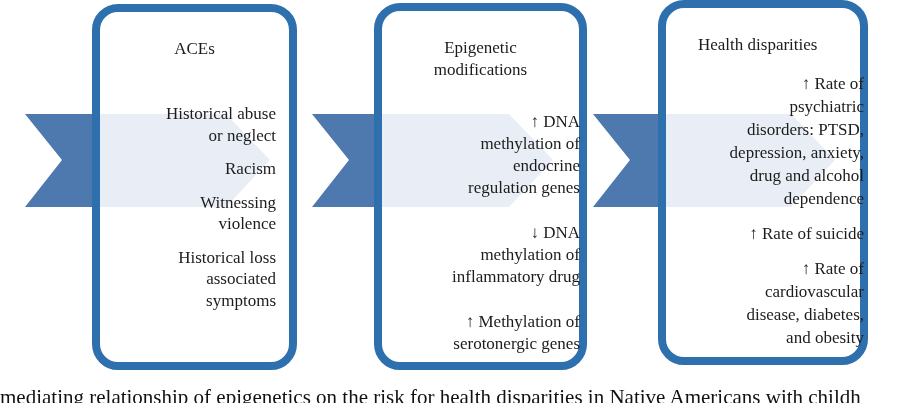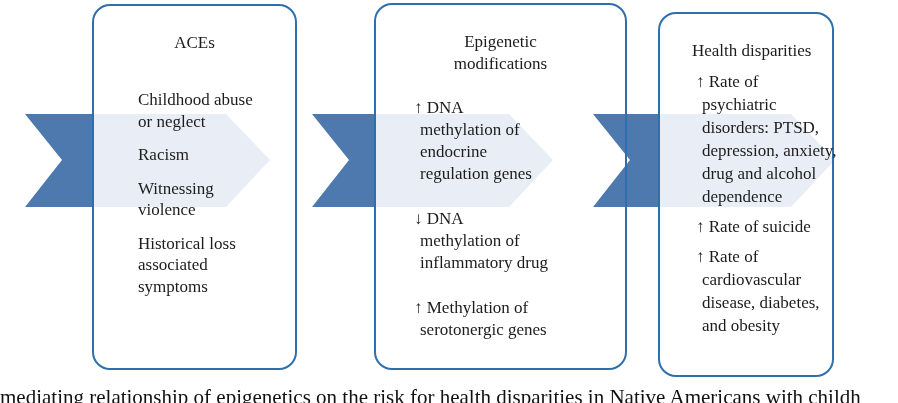--- a/index.html
+++ b/index.html
@@ -17,29 +17,29 @@
     color: #1c1c1c;
   }
   #arrow-layer {
     position: absolute;
     left: 0; top: 0;
     width: 898px; height: 403px;
     z-index: 0;
   }
   .flow-box {
     position: absolute;
-    border: 2px solid #8b5cf6;
-    border-radius: 18px;
+    border: 8px solid #8b5cf6;
+    border-radius: 26px;
     background: transparent;
     z-index: 1;
     box-sizing: border-box;
   }
   #box-aces   { left: 92px;  top: 4px; width: 205px; height: 366px; }
-  #box-epi    { left: 374px; top: 3px; width: 253px; height: 367px; }
-  #box-health { left: 658px; top: 12px; width: 176px; height: 365px; }
+  #box-epi    { left: 374px; top: 3px; width: 213px; height: 367px; }
+  #box-health { left: 658px; top: 0; width: 210px; height: 365px; }
 
   .box-title {
     position: absolute;
     font-size: 17px;
     line-height: 22px;
     white-space: pre-line;
     color: #1c1c1c;
   }
   #box-aces .box-title,
   #box-epi .box-title {
@@ -48,22 +48,23 @@
   }
   #box-health .box-title {
     left: 32px; top: 26px;
     text-align: left;
   }
   .box-body {
     position: absolute;
     font-size: 17px;
   }
   .box-body p {
-    margin: 4px;
+    margin: 12px;
     white-space: pre-line;
+    text-align: right;
   }
   #box-aces .box-body {
     left: 40px; top: 79px; width: 148px;
     line-height: 21.5px;
   }
   #box-aces .box-body p { margin-bottom: 12px; }
 
   #box-epi .box-body {
     left: 34px; top: 88px; width: 176px;
     line-height: 22px;
@@ -107,21 +108,21 @@
     <polygon class="arrow-light" points="659,114 791,114 835,160 791,207 659,207" fill="#e9eef6"></polygon>
 
     <polygon class="arrow-dark" points="25,114 93,114 93,207 25,207 62,160" fill="#4d79ae"></polygon>
     <polygon class="arrow-dark" points="312,114 376,114 376,207 312,207 349,160" fill="#4d79ae"></polygon>
     <polygon class="arrow-dark" points="593,114 659,114 659,207 593,207 630,160" fill="#4d79ae"></polygon>
   </svg>
 
   <div class="flow-box" id="box-aces" style="border-color: rgb(46, 111, 173);">
     <div class="box-title">ACEs</div>
     <div class="box-body">
-      <p>Childhood abuse
+      <p>Historical abuse
 or neglect</p>
       <p>Racism</p>
       <p>Witnessing
 violence</p>
       <p>Historical loss
 associated
 symptoms</p>
     </div>
   </div>
 

